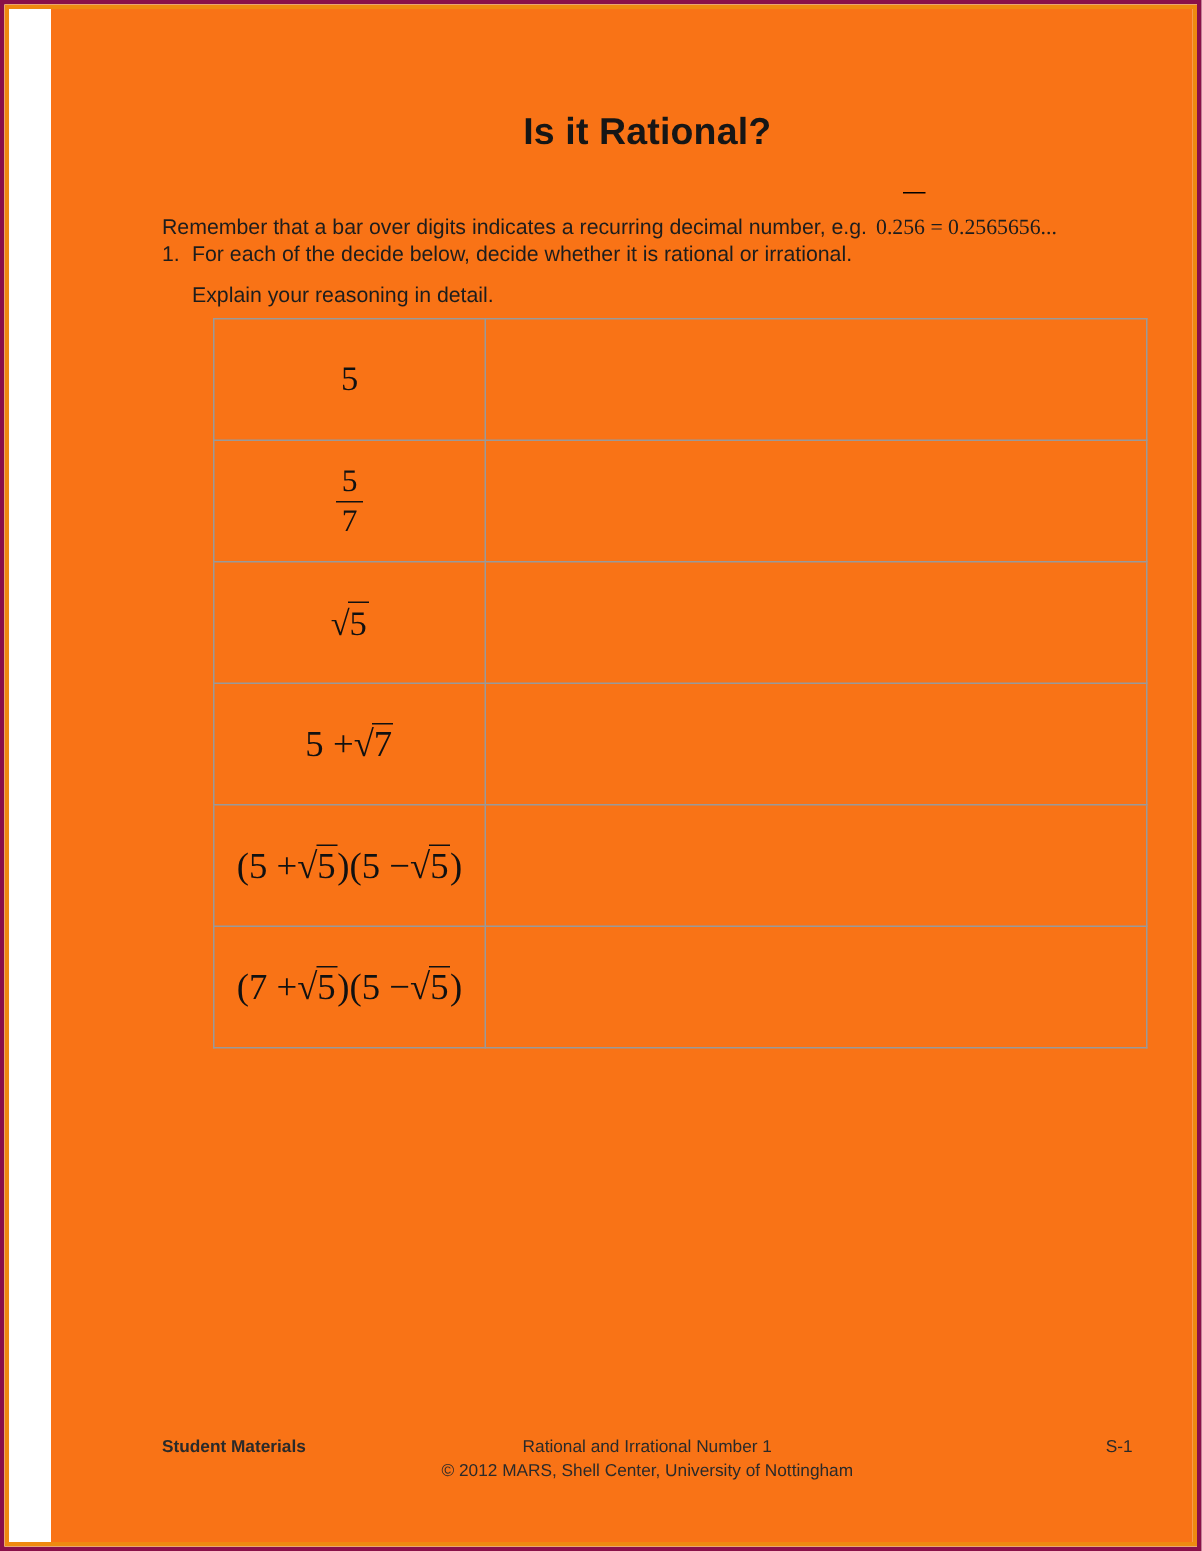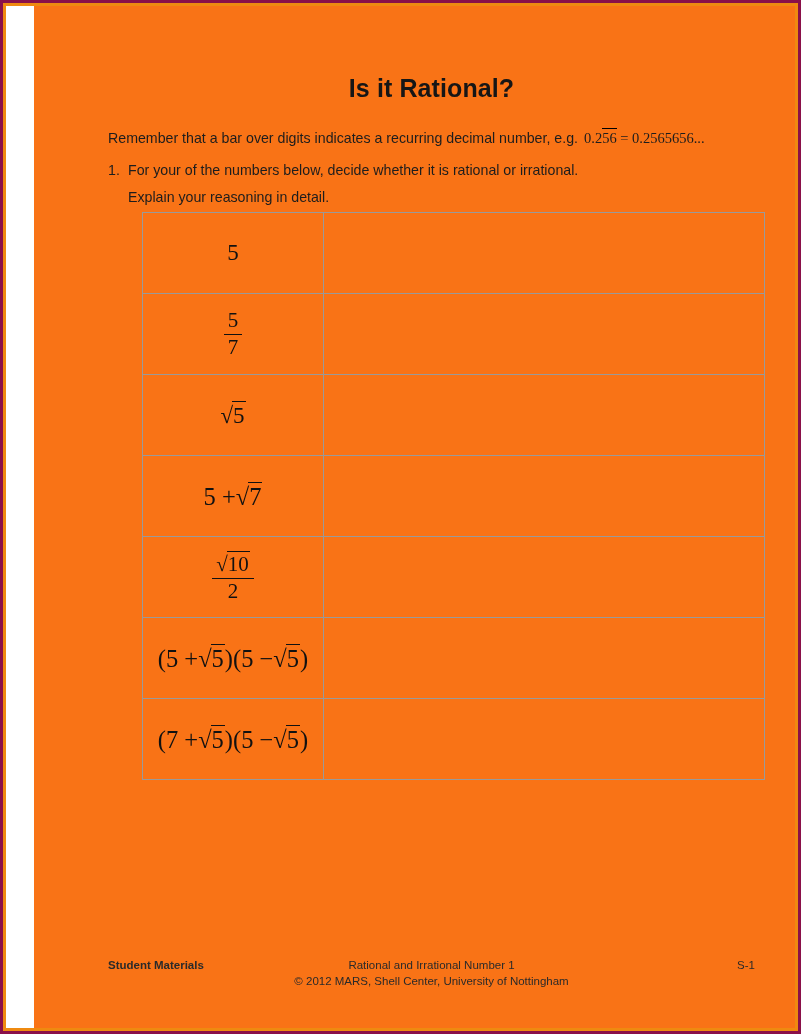--- a/index.html
+++ b/index.html
@@ -64,21 +64,21 @@
     white-space: nowrap;
   }
   .remember-math {
     font-family: "Liberation Serif", serif;
     font-size: 14.5px;
     margin-left: 6px;
     white-space: nowrap;
   }
   .overbar {
     border-top: 1.6px solid #000;
-    padding-top: 2px;
+    padding-top: 16px;
     display: inline-block;
     line-height: 1.0;
   }
 
   .q-line {
     position: absolute;
     font-size: 14.2px;
     color: #1d1d1d;
     white-space: nowrap;
   }
@@ -206,21 +206,21 @@
 <div class="page-frame-inner">
 <div class="page-sheet">
 
   <div class="doc-title">Is it Rational?</div>
 
   <div class="remember-line">
     <span>Remember that a bar over digits indicates a recurring decimal number, e.g.</span><span class="remember-math"><span>0.2</span><span class="overbar">56</span><span> = 0.2565656...</span></span>
   </div>
 
   <div class="q-line q-num">
-    <span class="num">1.</span><span>For your of the numbers below, decide whether it is rational or irrational.</span>
+    <span class="num">1.</span><span>For each of the decide below, decide whether it is rational or irrational.</span>
   </div>
 
   <div class="q-line q-sub">Explain your reasoning in detail.</div>
 
   <table class="answer-table">
     <tbody>
 
       <tr>
         <td class="col-expr">
           <span class="expr expr-lg">5</span>
@@ -246,29 +246,20 @@
         <td class="col-work"></td>
       </tr>
 
       <tr>
         <td class="col-expr">
           <span class="expr expr-xl"><span>5 +</span><span class="sqrt"><span class="radical">√</span><span class="radicand">7</span></span></span>
         </td>
         <td class="col-work"></td>
       </tr>
 
-      <tr>
-        <td class="col-expr">
-          <span class="frac">
-            <span class="num-part"><span class="sqrt"><span class="radical">√</span><span class="radicand">10</span></span></span>
-            <span class="den-part">2</span>
-          </span>
-        </td>
-        <td class="col-work"></td>
-      </tr>
 
 
       <tr>
         <td class="col-expr">
           <span class="expr expr-xl"><span>(5 +</span><span class="sqrt"><span class="radical">√</span><span class="radicand">5</span></span><span>)</span><span>(5 −</span><span class="sqrt"><span class="radical">√</span><span class="radicand">5</span></span><span>)</span></span>
         </td>
         <td class="col-work"></td>
       </tr>
 
       <tr>

